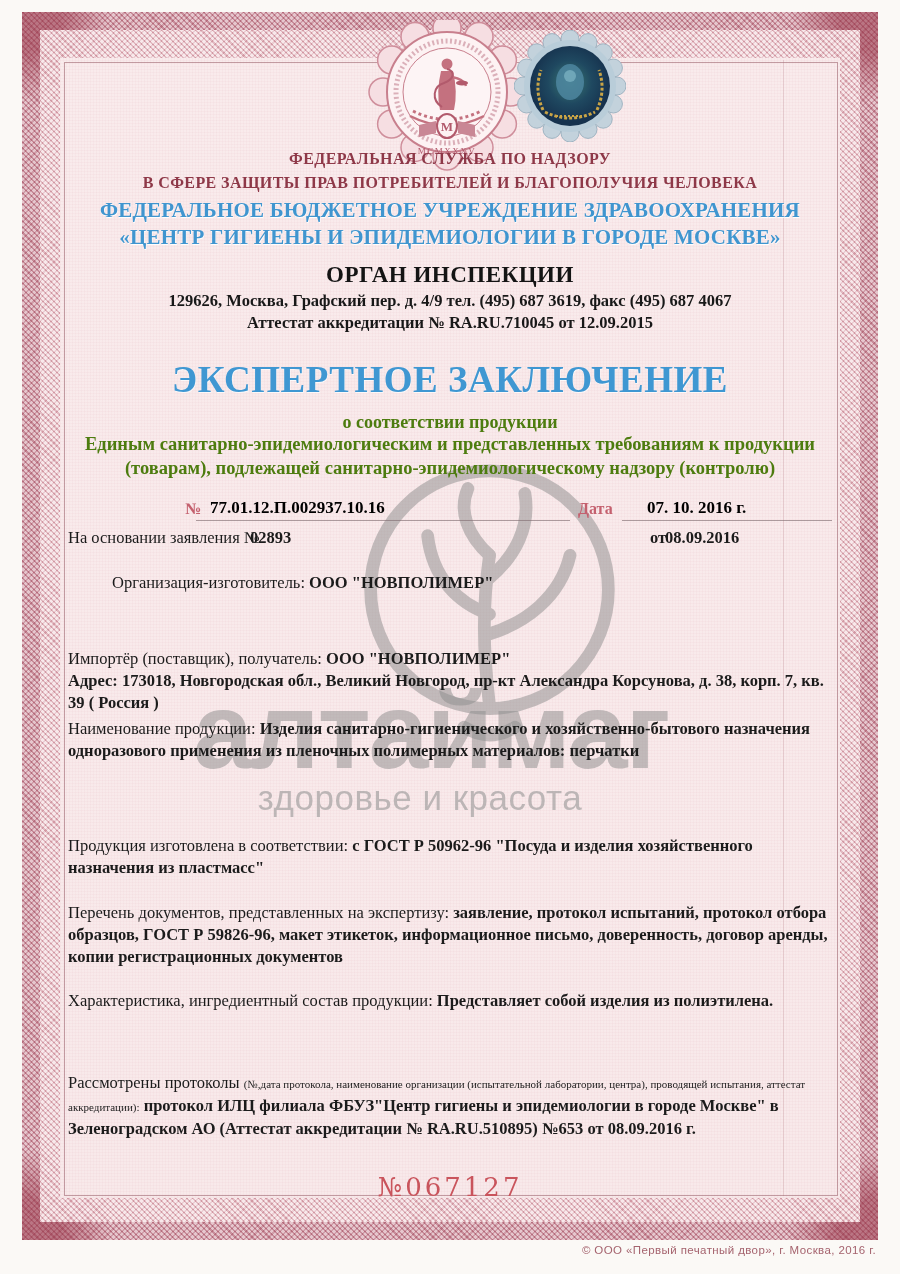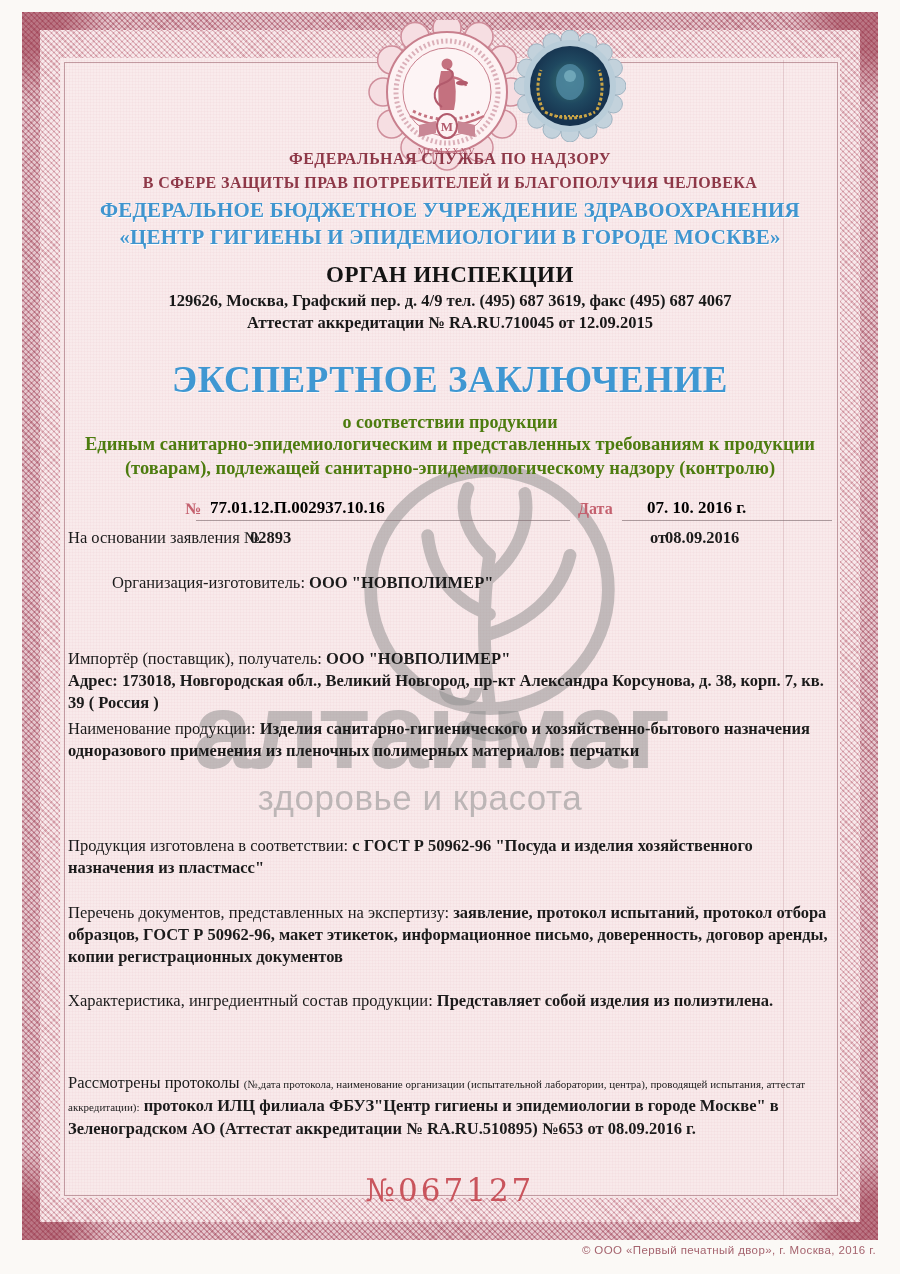--- a/index.html
+++ b/index.html
@@ -47,21 +47,21 @@
   .title-blue{color:#3f97d2;font-weight:bold;font-size:37px;letter-spacing:.5px;text-shadow:.5px .5px 0 rgba(255,255,255,.7);}
   .sub{color:#4d7c0f;font-weight:bold;font-size:18.5px;}
   .para{position:absolute;left:68px;width:764px;font-size:16.5px;line-height:22px;color:#1b1b1b;}
   .lbl{font-weight:normal;}
   .val{font-weight:bold;}
   .note-small{font-size:11px;font-weight:normal;}
   .pink-lbl{color:#c4606e;font-weight:bold;font-size:16px;}
   .uline{position:absolute;height:1px;background:rgba(130,110,115,.65);}
   .serial{
     position:absolute;left:0;top:1172px;width:900px;text-align:center;
-    font-family:"DejaVu Serif", serif;font-size:31px;letter-spacing:3px;
+    font-family:"DejaVu Serif", serif;font-size:26px;letter-spacing:3px;
     color:#c9545c;font-weight:normal;
   }
   .copyright{
     position:absolute;right:24px;top:1244px;font-family:"Liberation Sans", sans-serif;
     font-size:11.5px;color:#a5636e;letter-spacing:.4px;
   }
   
   .wm{position:absolute;pointer-events:none;}
   .wm-brand{
     left:193px;top:668px;font-family:"Liberation Sans", sans-serif;
@@ -213,21 +213,21 @@
   <span class="val">Изделия санитарно-гигиенического и хозяйственно-бытового назначения одноразового применения из пленочных полимерных материалов: перчатки</span>
 </div>
 
 <div class="para" style="top:835px;width:766px;">
   <span class="lbl">Продукция изготовлена в соответствии:</span>
   <span class="val">с ГОСТ Р 50962-96 "Посуда и изделия хозяйственного назначения из пластмасс"</span>
 </div>
 
 <div class="para" style="top:902px;width:776px;">
   <span class="lbl">Перечень документов, представленных на экспертизу:</span>
-  <span class="val">заявление, протокол испытаний, протокол отбора образцов, ГОСТ Р 50962-96, макет этикеток, информационное письмо, доверенность, договор аренды, копии регистрационных документов</span>
+  <span class="val">заявление, протокол испытаний, протокол отбора образцов, ГОСТ Р 59826-96, макет этикеток, информационное письмо, доверенность, договор аренды, копии регистрационных документов</span>
 </div>
 
 <div class="para" style="top:990px;">
   <span class="lbl">Характеристика, ингредиентный состав продукции:</span>
   <span class="val">Представляет собой изделия из полиэтилена.</span>
 </div>
 
 <div class="para" style="top:1072px;width:776px;">
   <span class="lbl">Рассмотрены протоколы</span>
   <span class="note-small">(№,дата протокола, наименование организации (испытательной лаборатории, центра), проводящей испытания, аттестат аккредитации):</span>

